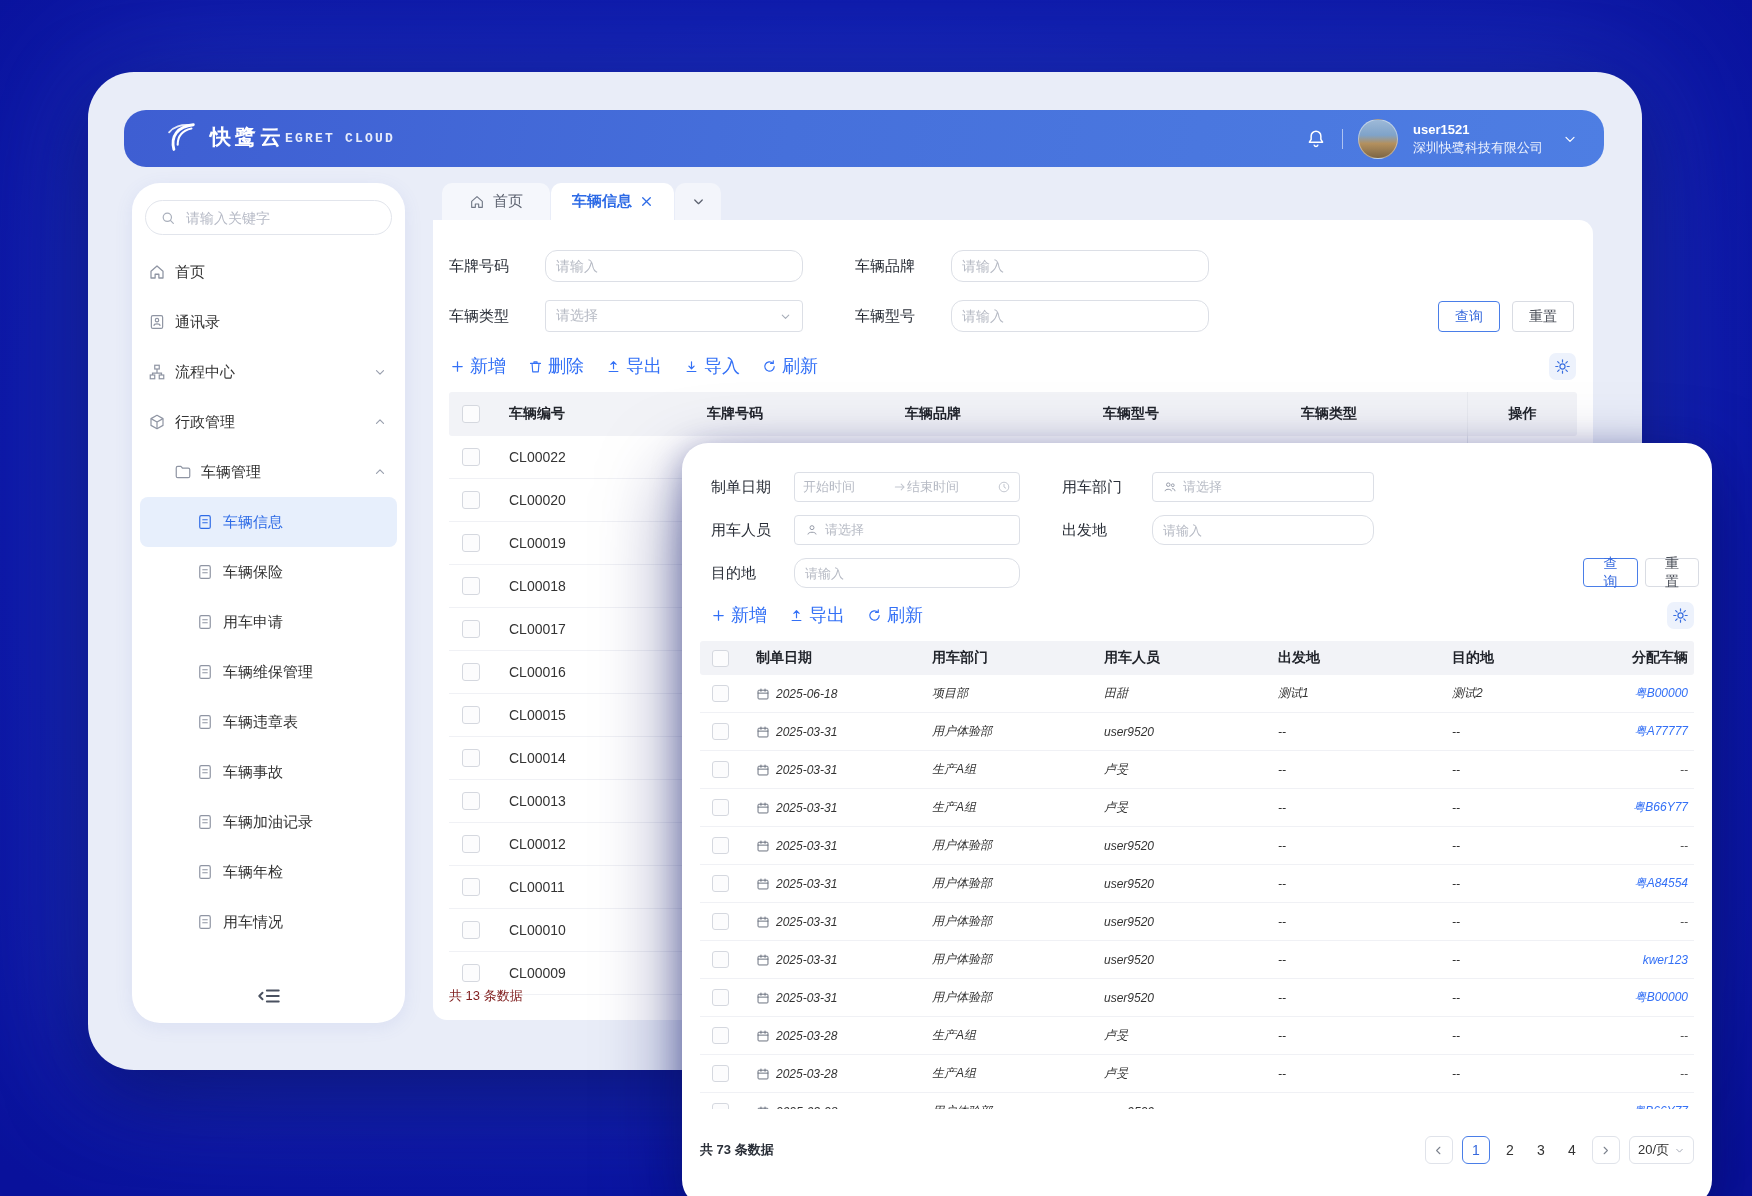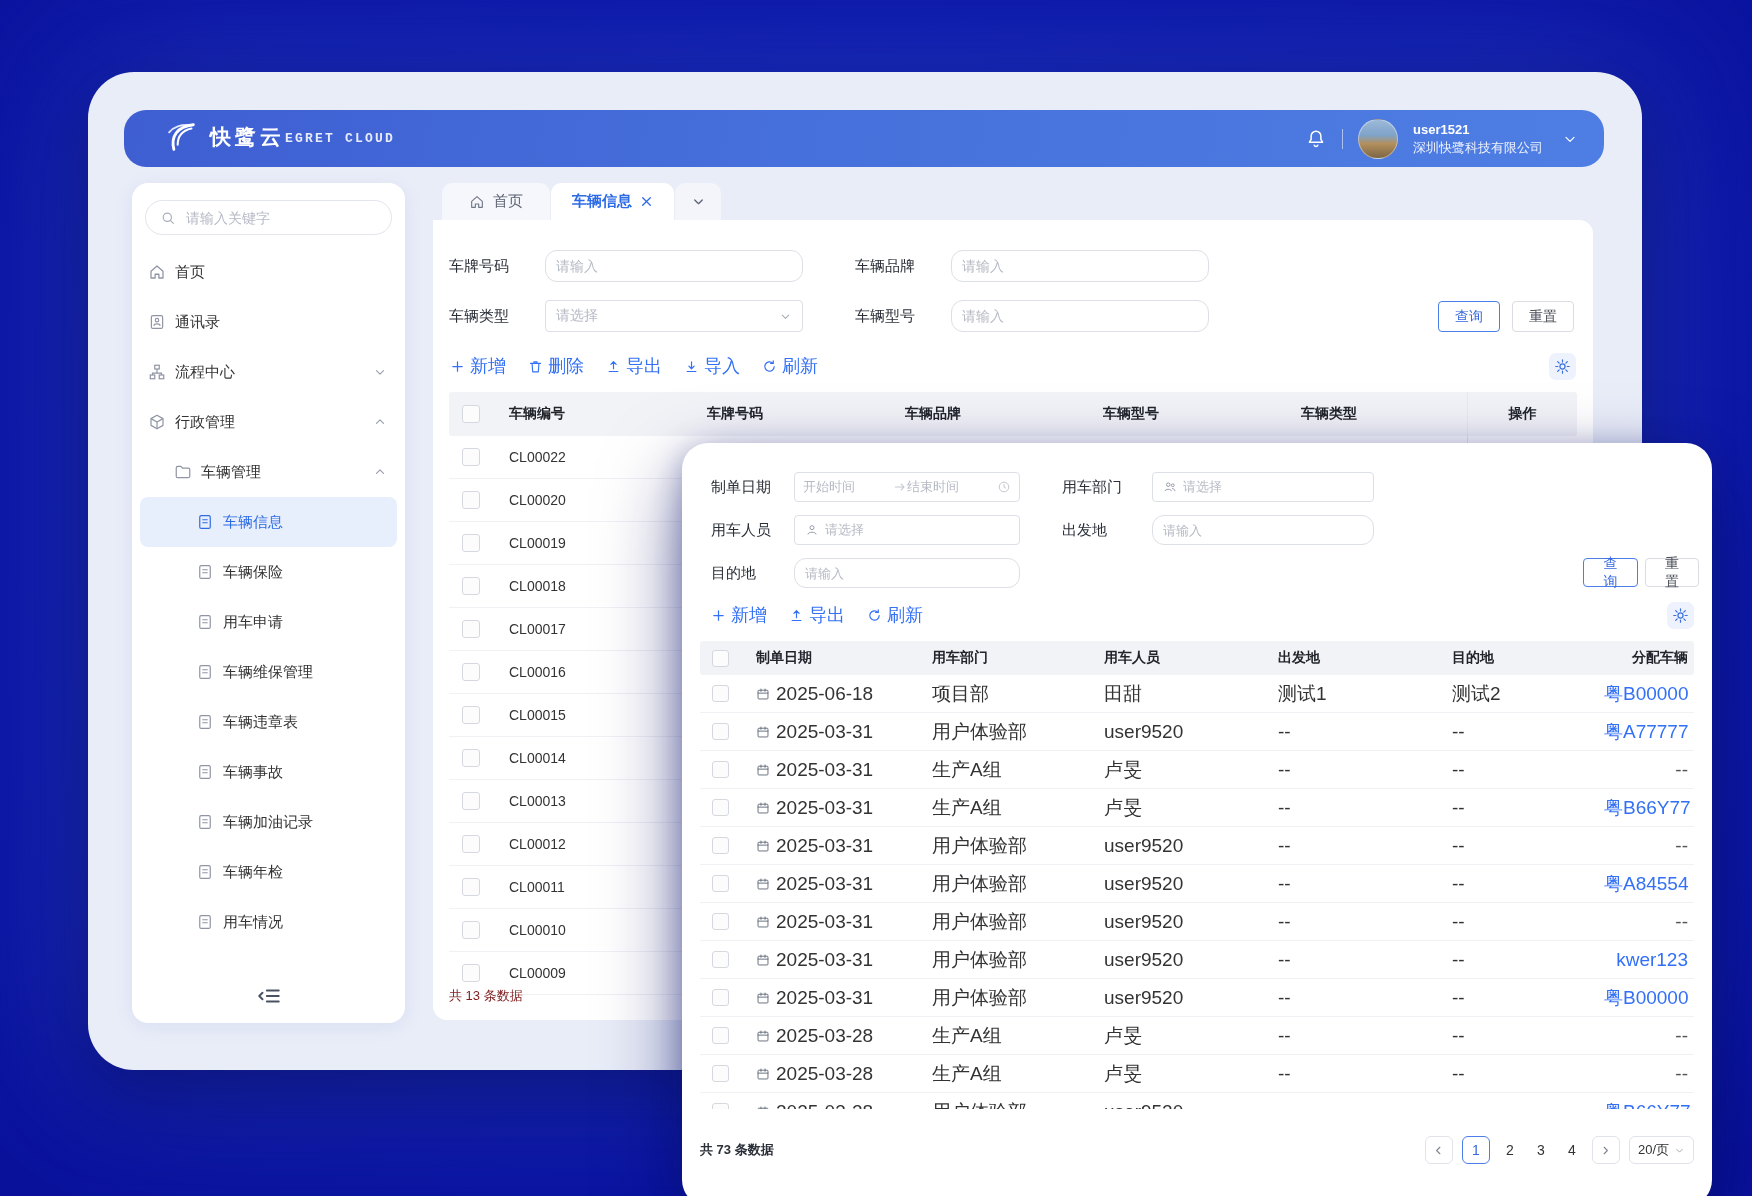--- a/index.html
+++ b/index.html
@@ -21,21 +21,21 @@
   .bell{width:22px;height:22px;color:#fff;}
   .hdr-divider{width:1px;height:20px;background:rgba(255,255,255,.55);}
   .avatar{width:38px;height:38px;border-radius:50%;
     background:linear-gradient(180deg,#9db9d8 0%,#7fa3c9 40%,#b3905e 62%,#7c6544 100%);
     border:1px solid rgba(255,255,255,.4);}
   .usermeta{display:flex;flex-direction:column;line-height:1.35;}
   .uname{color:#fff;font-size:13px;font-weight:bold;}
   .ucompany{color:#eef2fd;font-size:13px;}
   .chev{width:16px;height:16px;color:#fff;margin-left:4px;}
   
-  .sidebar{position:absolute;left:44px;top:111px;width:273px;height:840px;border-radius:16px;background:#fff;
+  .sidebar{position:absolute;left:44px;top:111px;width:273px;height:840px;border-radius:28px;background:#fff;
     box-shadow:0 4px 18px rgba(90,110,200,.10);}
   .side-search{position:absolute;left:13px;top:17px;width:247px;height:35px;border:1px solid #e2e5ec;border-radius:18px;
     display:flex;align-items:center;gap:8px;padding:0 0 0 14px;box-sizing:border-box;background:#fff;}
   .side-search .icn{width:16px;height:16px;color:#aab0bc;flex:0 0 auto;}
   .side-search input{border:none;outline:none;font-size:14px;color:#333;width:180px;background:transparent;
     font-family:inherit;}
   .side-search input::placeholder{color:#b6bac6;}
   .side-list{position:absolute;left:0;top:64px;width:100%;}
   .side-item{display:flex;align-items:center;height:50px;margin:0 8px;border-radius:8px;cursor:pointer;color:#333;}
   .side-item .icn{width:18px;height:18px;color:#8f95a3;flex:0 0 auto;margin-right:9px;}
@@ -110,21 +110,21 @@
   .o-sel-dept{left:470px;top:29px;width:222px}
   .o-sel-user{left:112px;top:72px;width:226px}
   .o-i-from{left:470px;top:72px;width:222px;height:30px;font-size:13px;}
   .o-i-to{left:112px;top:115px;width:226px;height:30px;font-size:13px;}
   .o-query{left:901px;top:115px;width:55px;height:29px;}
   .o-reset{left:963px;top:115px;width:54px;height:29px;}
   .o-toolbar{left:29px;top:160px;}
   .o-gear{left:985px;top:159px;}
   .u-table{position:absolute;left:18px;top:198px;width:994px;}
   .u-table .thead{height:34px;font-size:14px;}
-  .u-table .trow{height:37px;font-size:19px;}
+  .u-table .trow{height:37px;font-size:12px;font-style:italic;}
   .o-rows{height:434px;overflow:hidden;}
   .u-check{width:40px;padding-left:0;display:flex;justify-content:center;}
   .u-check .cbx{width:15px;height:15px;}
   .u0{width:176px;display:flex;align-items:center;gap:6px;}
   .u1{width:172px;}.u2{width:174px;}.u3{width:174px;}.u4{width:168px;}
   .u5{flex:1;text-align:right;padding-left:0;padding-right:6px;}
   .u0 .icn{width:14px;height:14px;color:#6b7280;flex:0 0 auto;}
   .lnk{color:#3370F6;cursor:pointer;}
   .muted{color:#555;}
   .o-footer{position:absolute;left:18px;right:18px;top:692px;height:30px;display:flex;align-items:center;}

